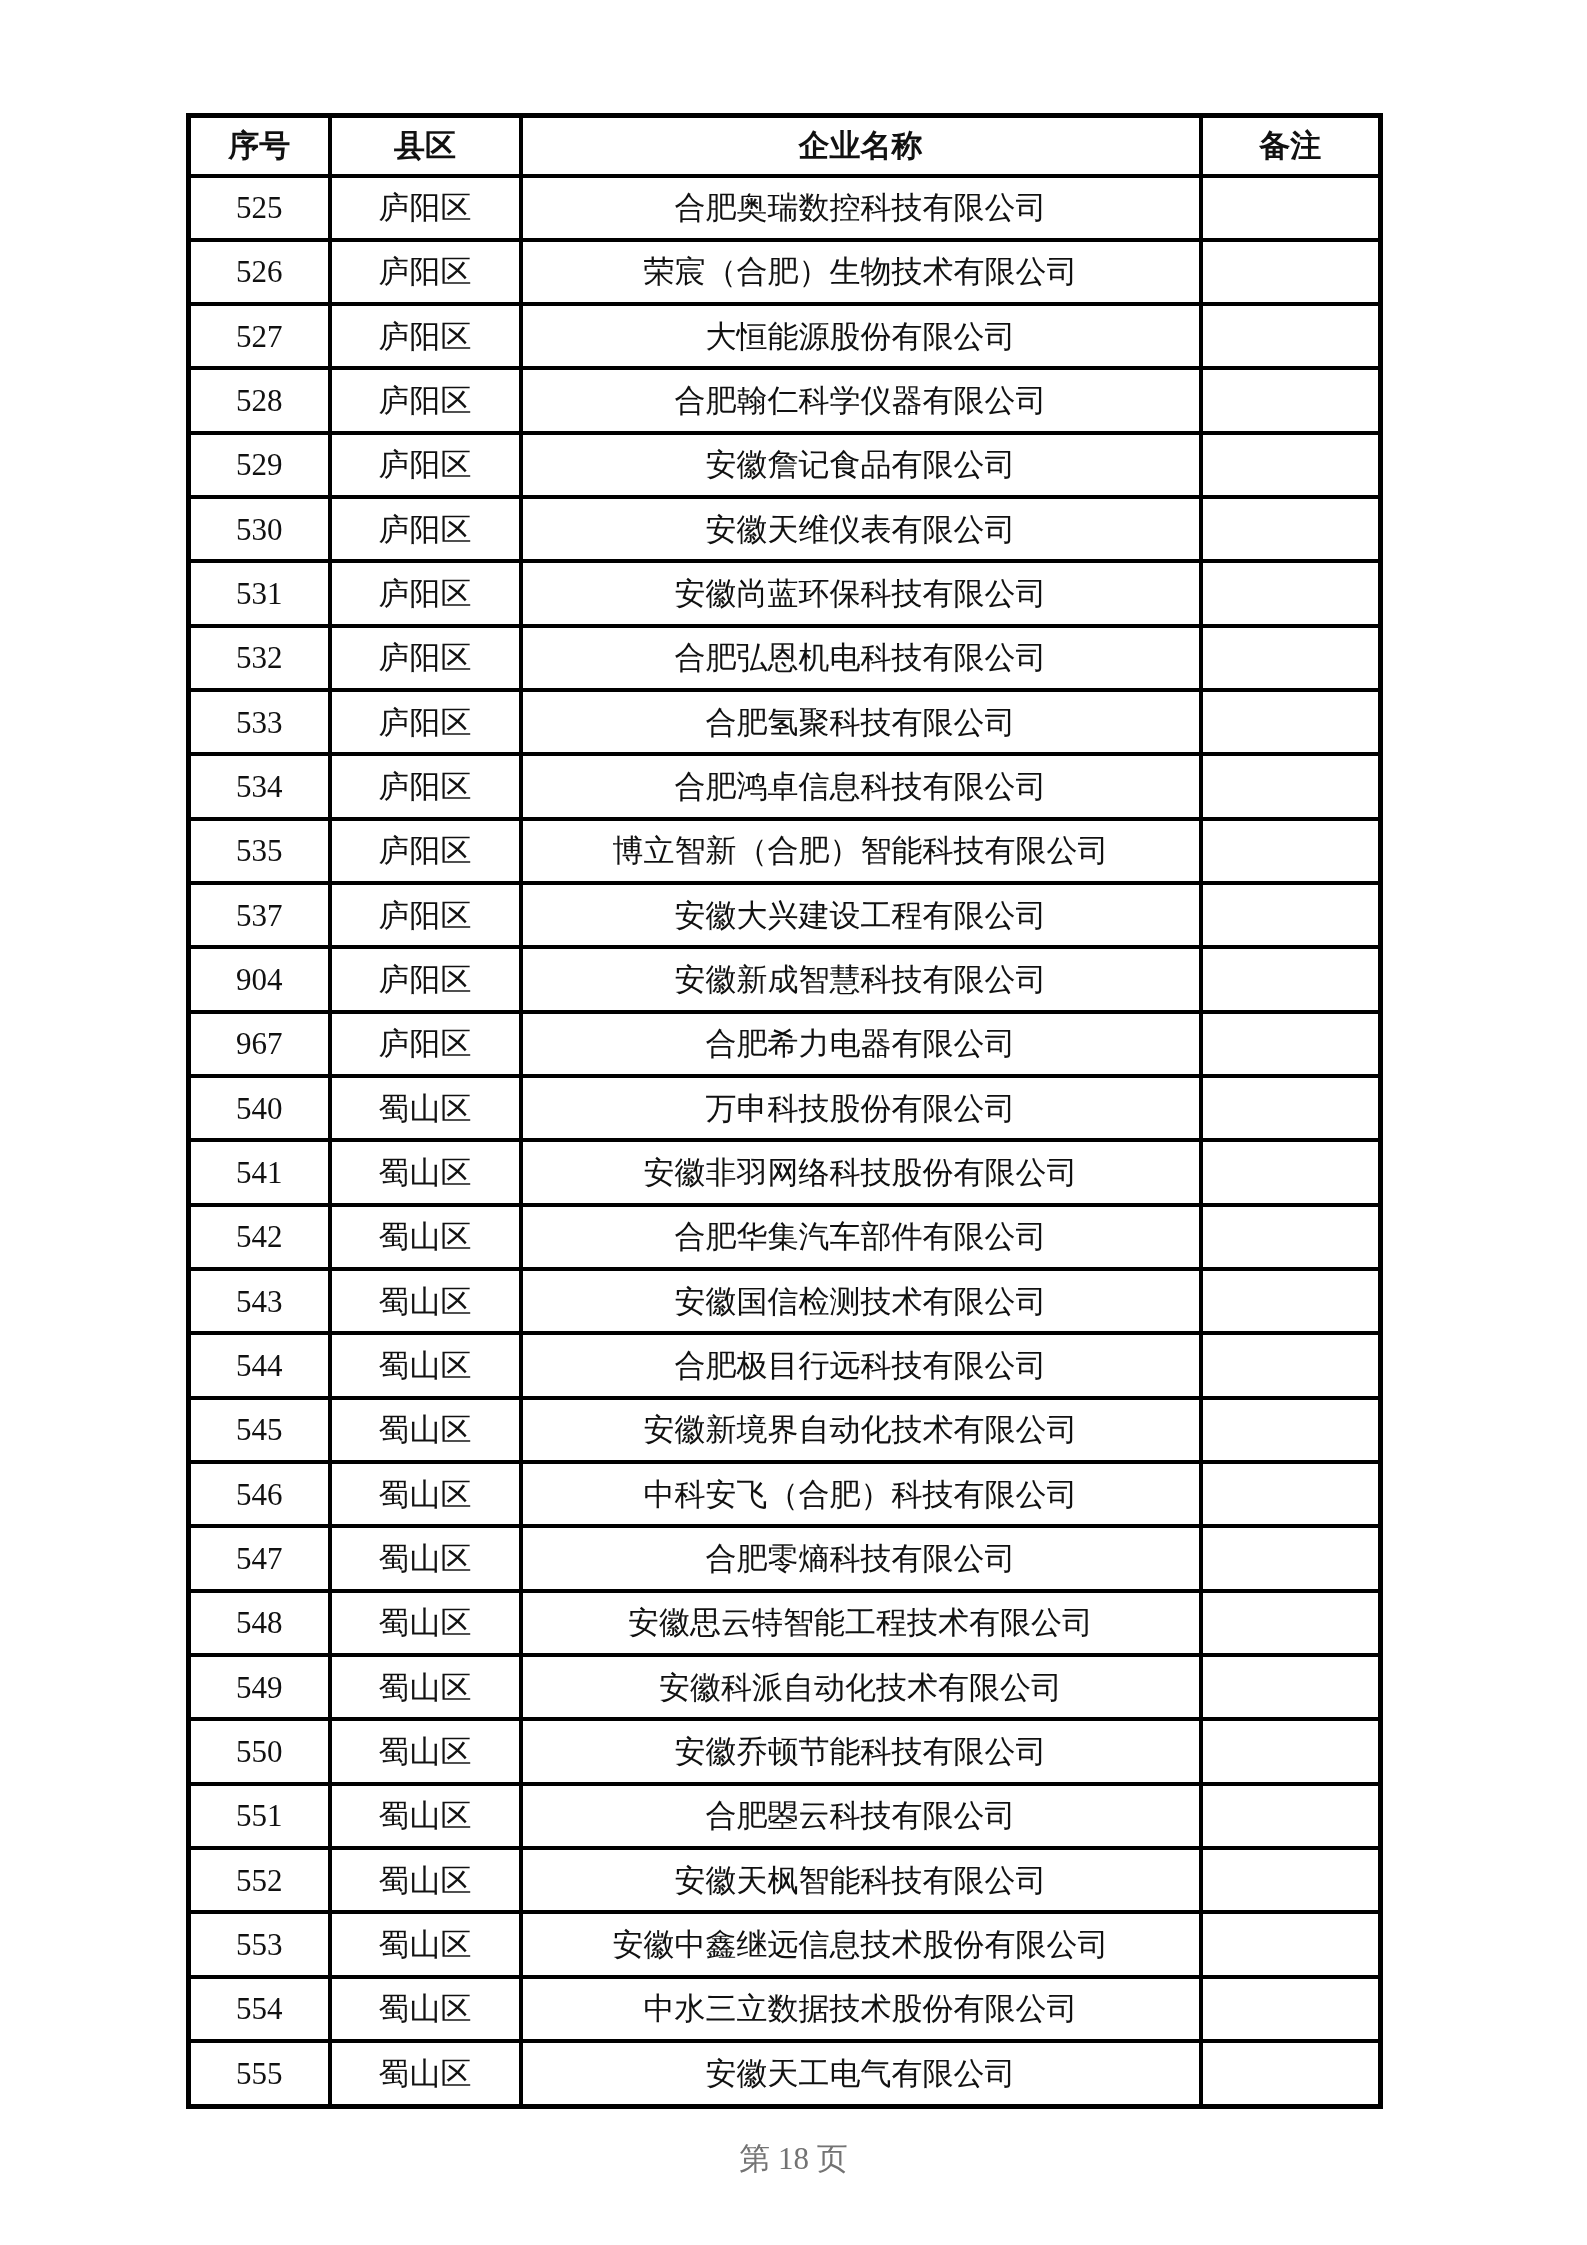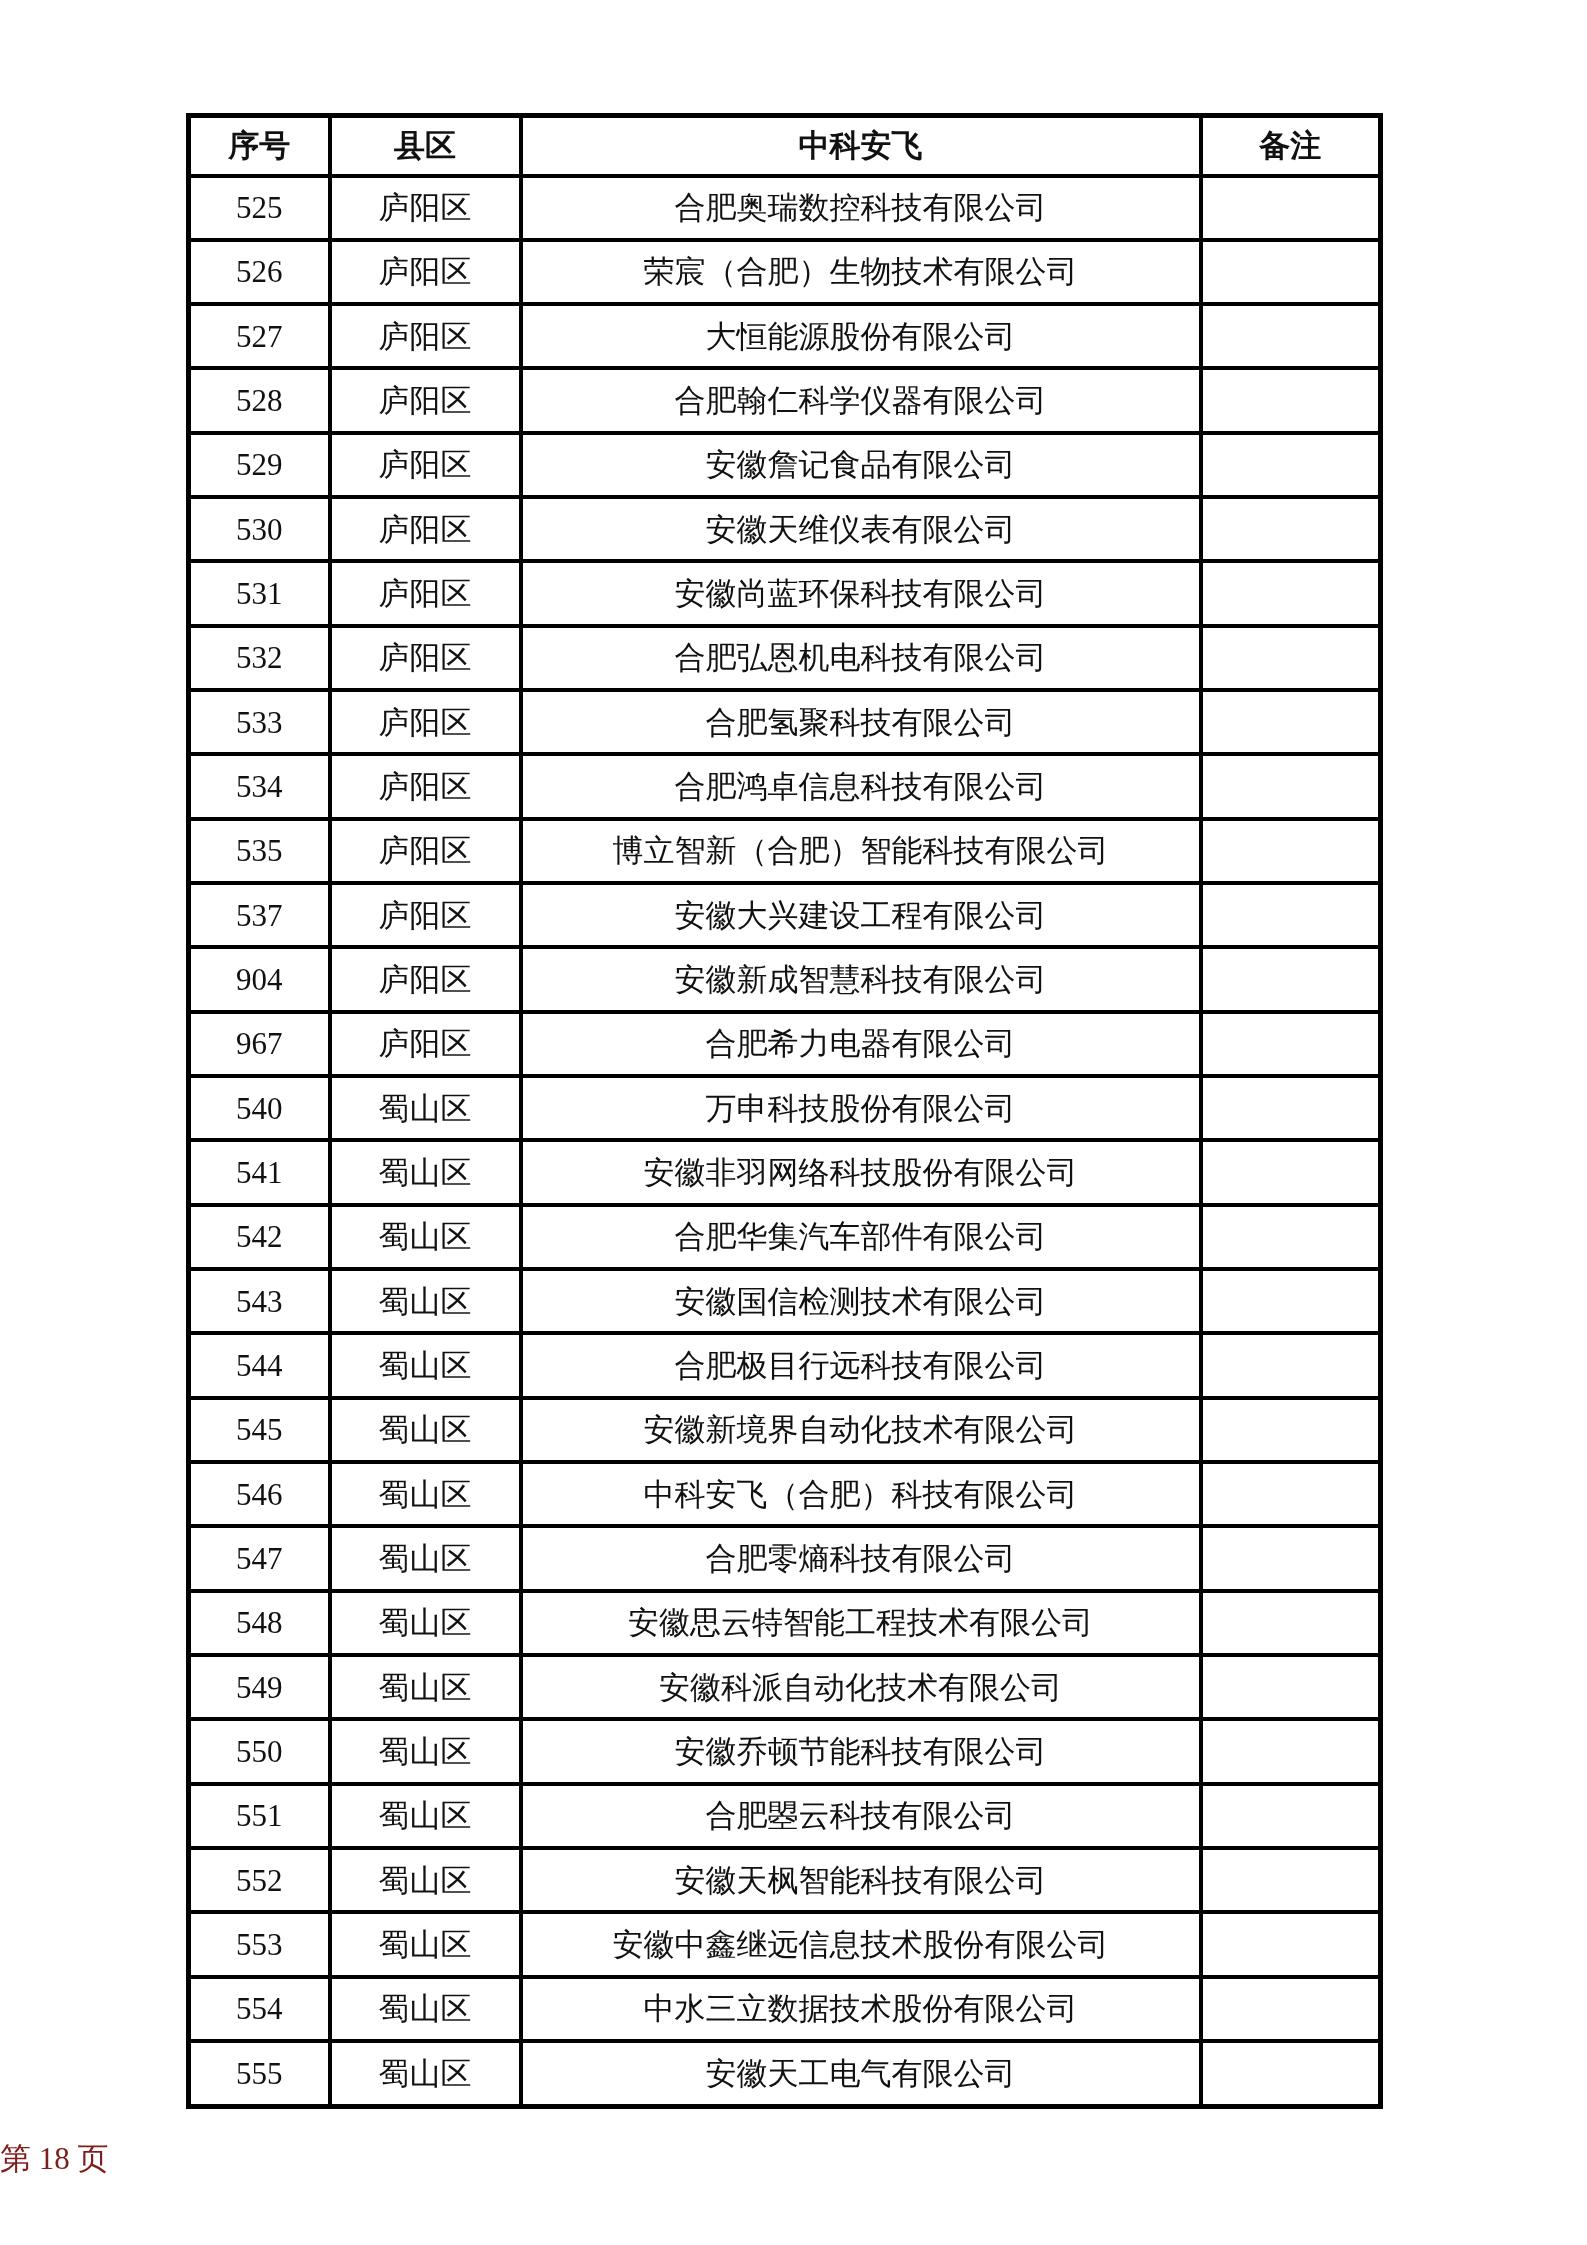--- a/index.html
+++ b/index.html
@@ -44,42 +44,42 @@
     font-weight: bold;
   }
   table.roster td {
     font-weight: normal;
   }
   .page-footer {
     position: absolute;
     left: 0;
     top: 2138px;
     width: 100%;
-    text-align: left;
+    text-align: center;
     font-size: 31px;
-    color: #7f1d1d;
+    color: #737373;
   }
 </style>
 </head>
 <body>
 
 <div class="page">
 
   <table class="roster">
     <colgroup>
       <col style="width:141px">
       <col style="width:191px">
       <col style="width:680px">
       <col style="width:180px">
     </colgroup>
     <thead>
       <tr>
         <th>序号</th>
         <th>县区</th>
-        <th>中科安飞</th>
+        <th>企业名称</th>
         <th>备注</th>
       </tr>
     </thead>
     <tbody>
         <tr>
       <td>525</td>
       <td>庐阳区</td>
       <td>合肥奥瑞数控科技有限公司</td>
       <td></td>
     </tr>

